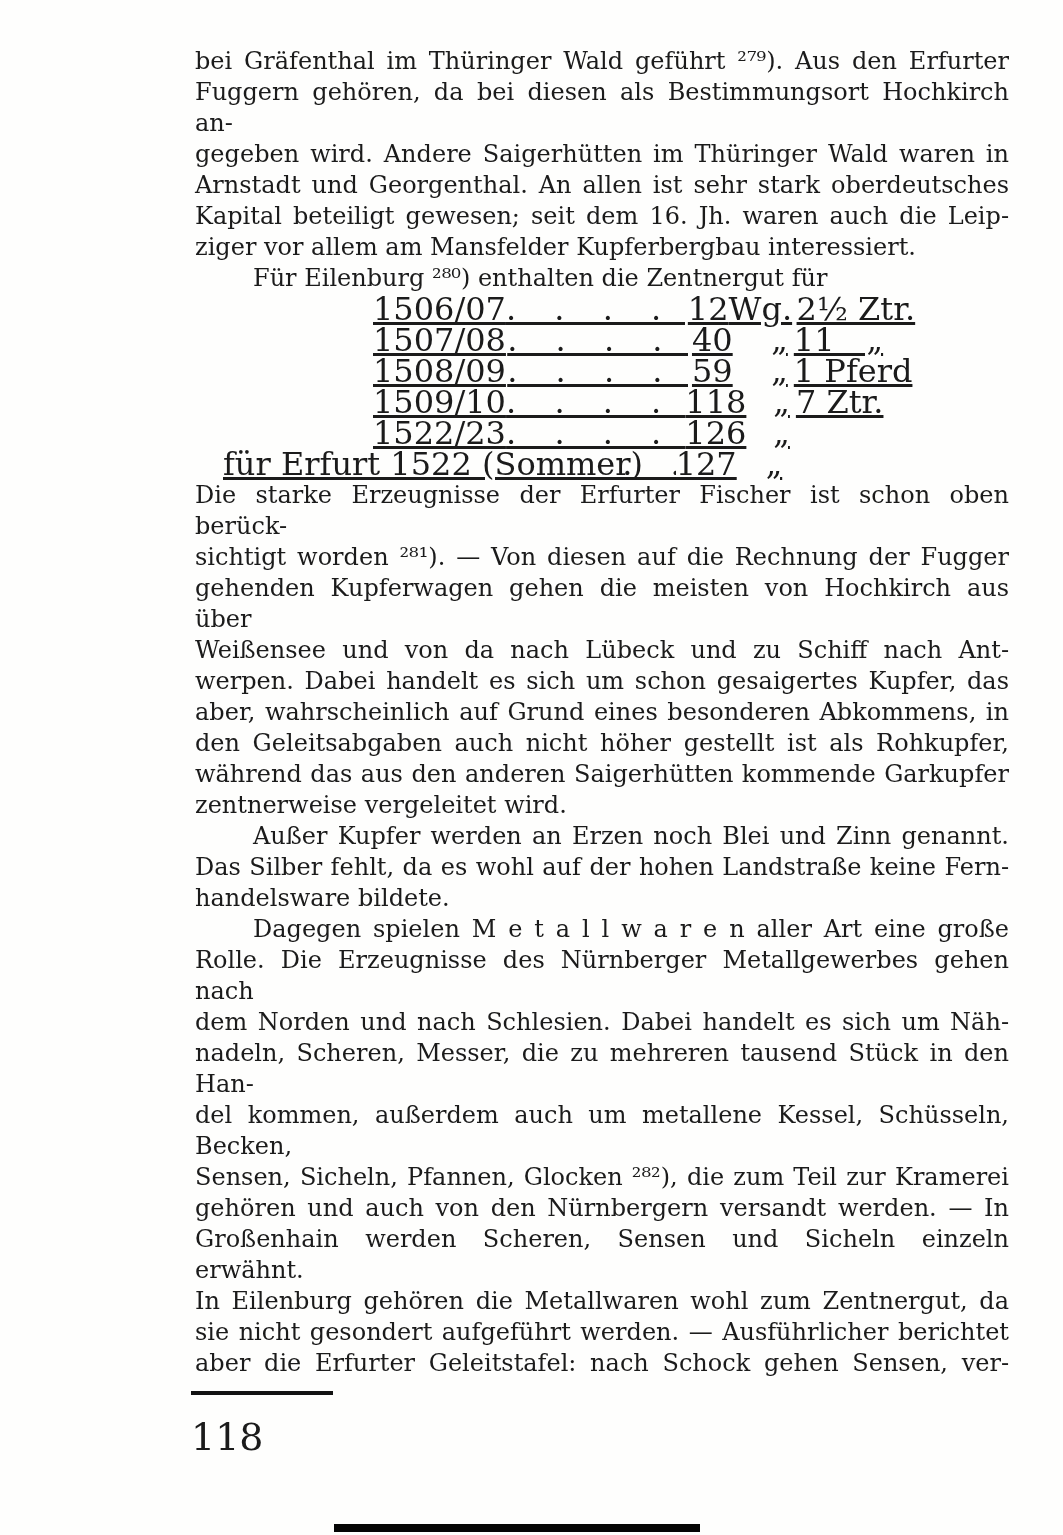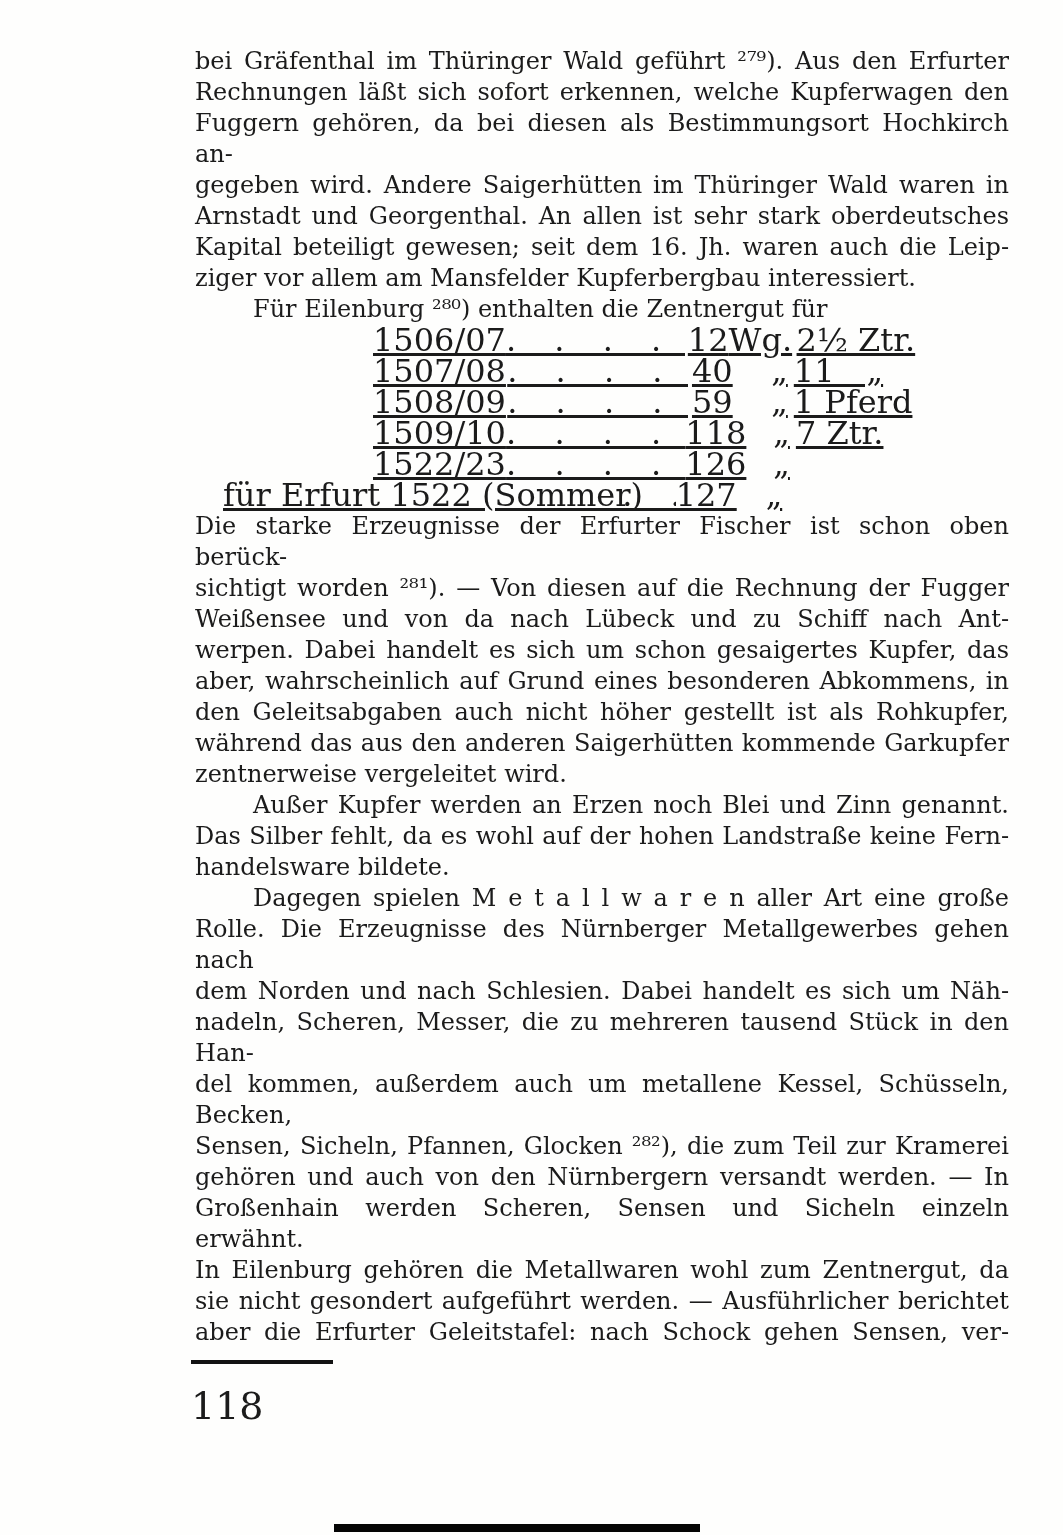--- a/index.html
+++ b/index.html
@@ -76,21 +76,20 @@
   }
 </style>
 </head>
 <body>
 
 <div class="page">
   <div class="content">
 
     <div class="para">
       <div class="ln j">bei Gräfenthal im Thüringer Wald geführt ²⁷⁹). Aus den Erfurter</div>
-      <div class="ln j">Rechnungen läßt sich sofort erkennen, welche Kupferwagen den</div>
       <div class="ln j">Fuggern gehören, da bei diesen als Bestimmungsort Hochkirch an-</div>
       <div class="ln j">gegeben wird. Andere Saigerhütten im Thüringer Wald waren in</div>
       <div class="ln j">Arnstadt und Georgenthal. An allen ist sehr stark oberdeutsches</div>
       <div class="ln j">Kapital beteiligt gewesen; seit dem 16. Jh. waren auch die Leip-</div>
       <div class="ln l">ziger vor allem am Mansfelder Kupferbergbau interessiert.</div>
     </div>
 
     <div class="para">
       <div class="ln l ind">Für Eilenburg ²⁸⁰) enthalten die Zentnergut für</div>
     </div>
@@ -136,20 +135,21 @@
         <span class="tc-dots">. .</span>
         <span class="tc-qty">127</span>
         <span class="tc-unit">„</span>
         <span class="tc-extra"></span>
       </div>
     </div>
 
     <div class="para">
       <div class="ln j">Die starke Erzeugnisse der Erfurter Fischer ist schon oben berück-</div>
       <div class="ln j">sichtigt worden ²⁸¹). — Von diesen auf die Rechnung der Fugger</div>
+      <div class="ln j">gehenden Kupferwagen gehen die meisten von Hochkirch aus über</div>
       <div class="ln j">Weißensee und von da nach Lübeck und zu Schiff nach Ant-</div>
       <div class="ln j">werpen. Dabei handelt es sich um schon gesaigertes Kupfer, das</div>
       <div class="ln j">aber, wahrscheinlich auf Grund eines besonderen Abkommens, in</div>
       <div class="ln j">den Geleitsabgaben auch nicht höher gestellt ist als Rohkupfer,</div>
       <div class="ln j">während das aus den anderen Saigerhütten kommende Garkupfer</div>
       <div class="ln l">zentnerweise vergeleitet wird.</div>
     </div>
 
     <div class="para">
       <div class="ln j ind">Außer Kupfer werden an Erzen noch Blei und Zinn genannt.</div>

